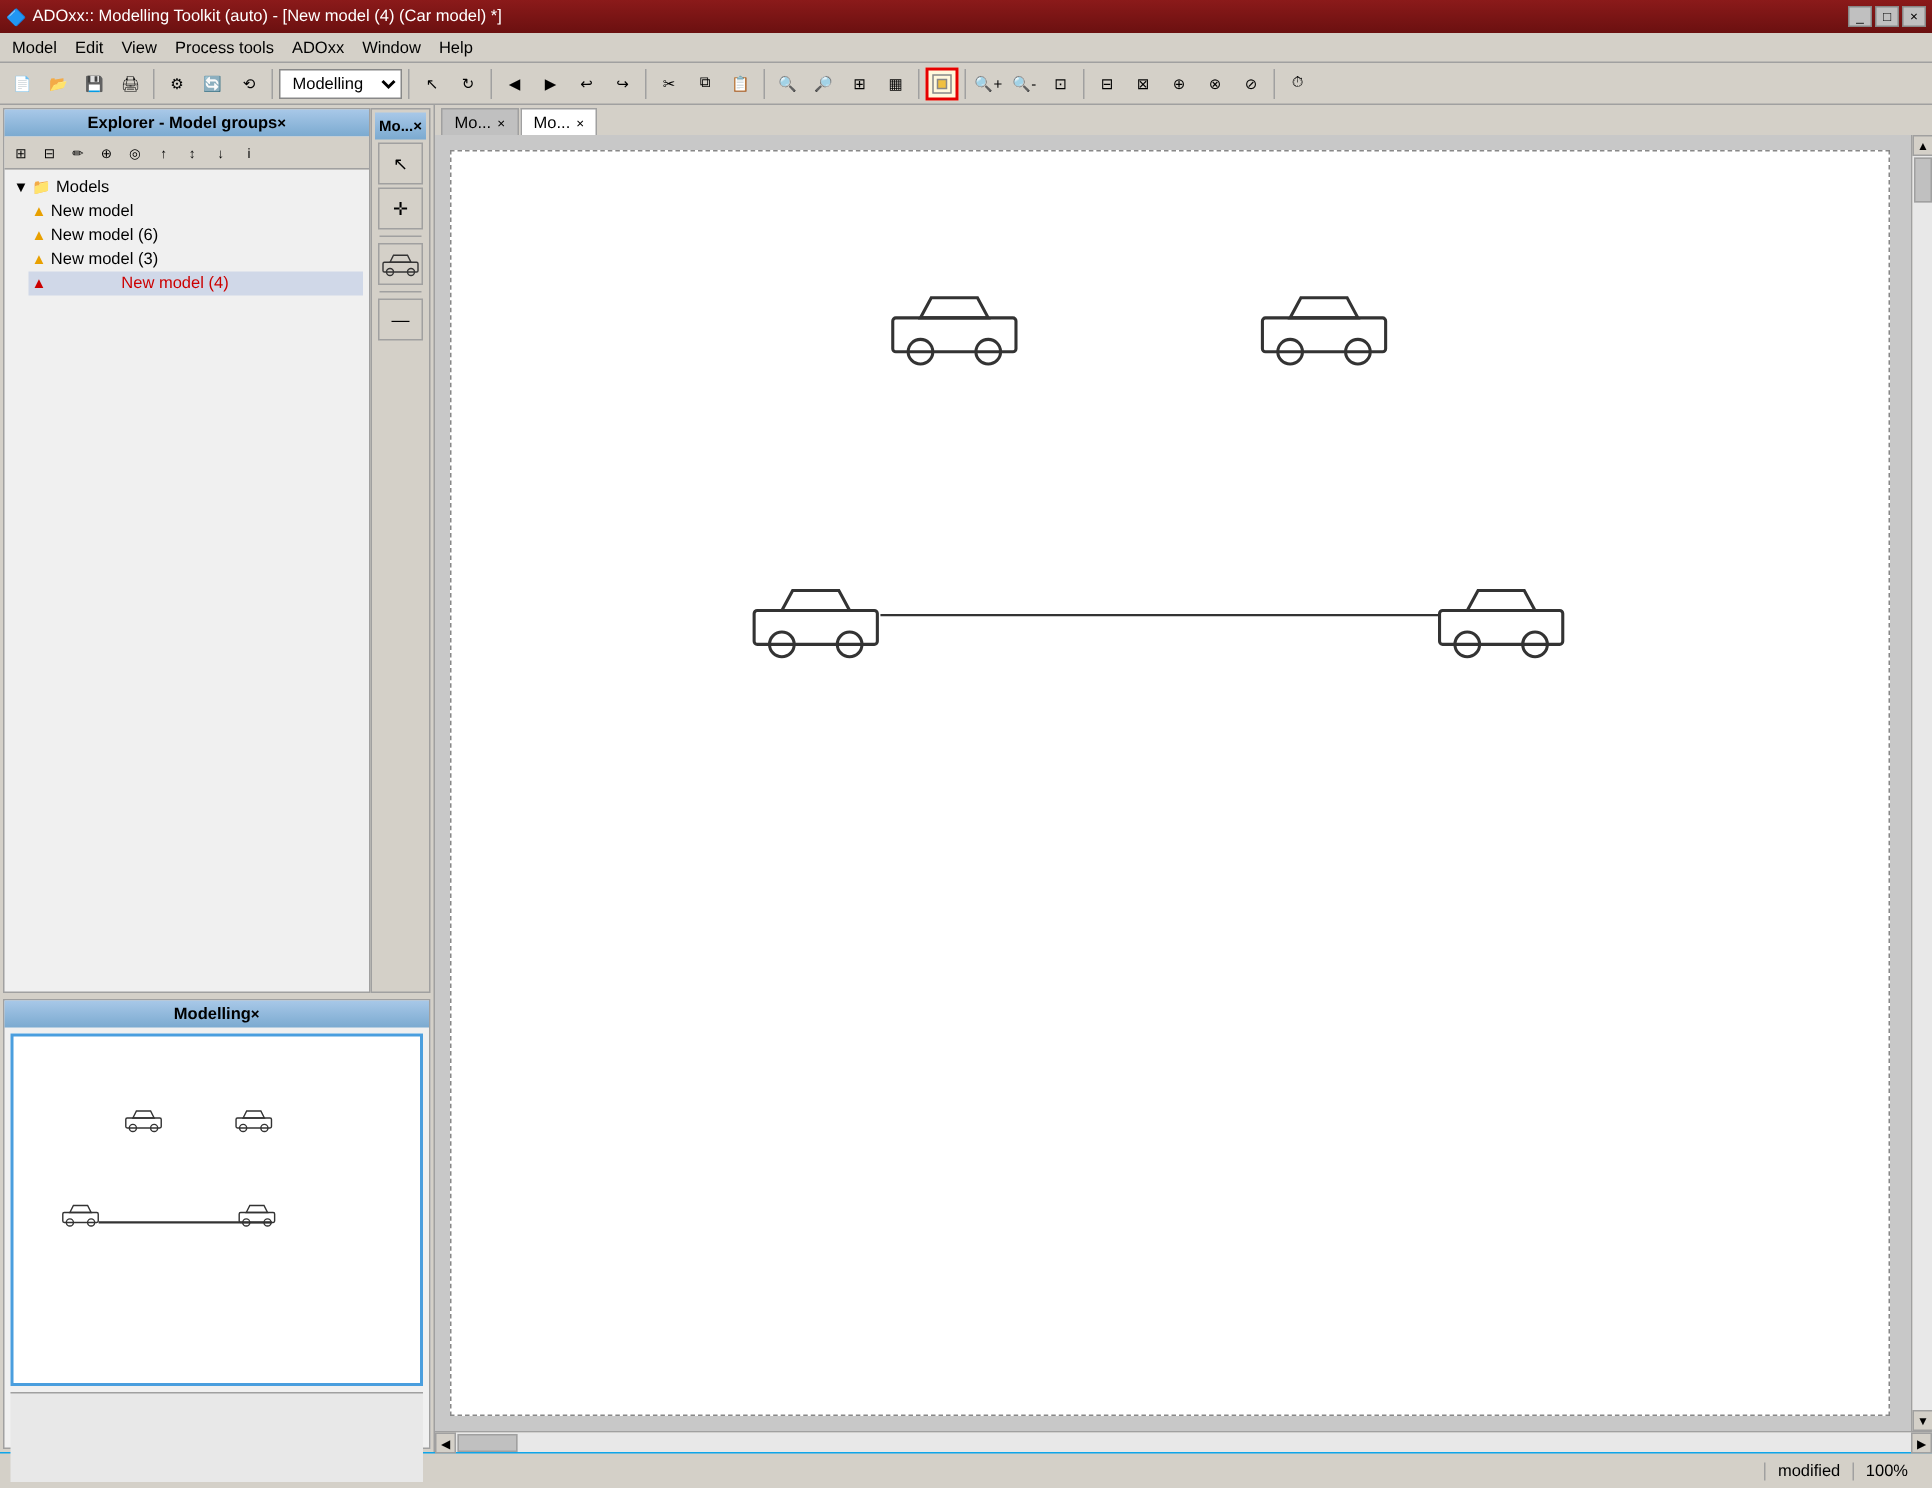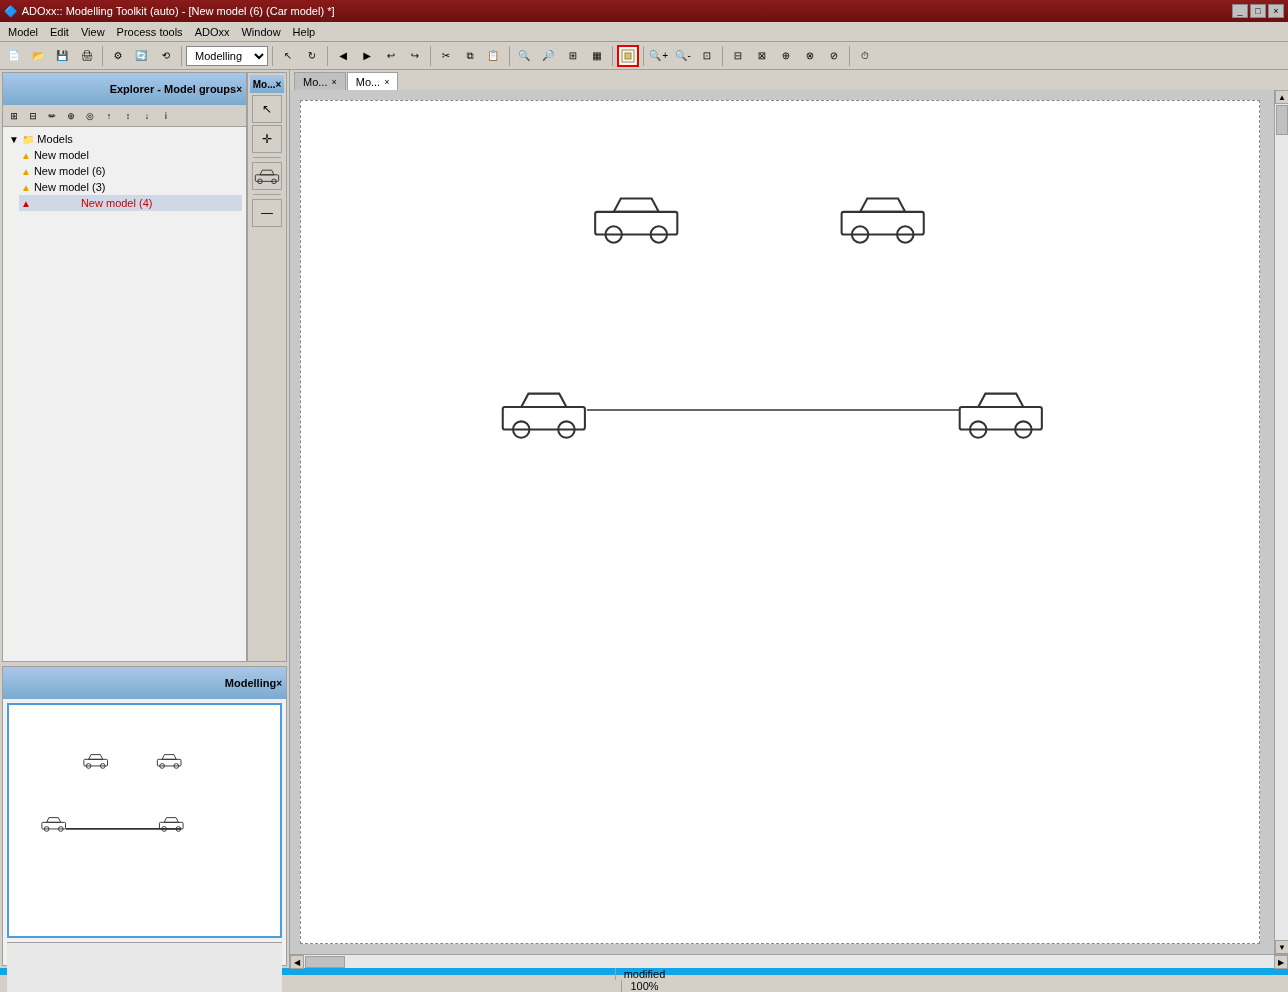--- a/index.html
+++ b/index.html
@@ -85,24 +85,24 @@
 
     
     .left-panel {
       width: 290px;
       display: flex;
       flex-direction: column;
       border-right: 1px solid #a0a0a0;
     }
     .panel-header {
       background: linear-gradient(to bottom, #a8c8e8, #7baad0);
-      height: 32px;
-      display: flex;
-      align-items: center;
-      justify-content: flex-end;
+      height: 18px;
+      display: flex;
+      align-items: center;
+      justify-content: center;
       padding: 0 4px;
       font-size: 11px;
       font-weight: bold;
       color: #000;
     }
     .panel-close { cursor: pointer; font-size: 10px; }
     .panel-toolbar {
       background: #d4d0c8;
       height: 22px;
       display: flex;
@@ -251,23 +251,22 @@
     }
 
     
     .status-bar {
       background: #d4d0c8;
       height: 24px;
       display: flex;
       align-items: center;
       justify-content: flex-end;
       padding: 0 8px;
-      border-top: 7px solid #0ea5e9;
-      font-size: 11px;
-      flex-direction: column;
+      border-top: 1px solid #0ea5e9;
+      font-size: 11px;
     }
     .status-item {
       padding: 0 8px;
       border-left: 1px solid #a0a0a0;
     }
 
     
     .explorer-row {
       display: flex;
       flex: 1;
@@ -280,21 +279,21 @@
       display: flex;
       flex-direction: column;
     }
   </style>
 </head>
 <body>
 
 <div class="title-bar">
   <div class="title-bar-left">
     <span>🔷</span>
-    <span>ADOxx:: Modelling Toolkit (auto) - [New model (6) (Car model) *]</span>
+    <span>ADOxx:: Modelling Toolkit (auto) - [New model (4) (Car model) *]</span>
   </div>
   <div class="title-bar-right">
     <div class="title-btn">_</div>
     <div class="title-btn">□</div>
     <div class="title-btn">×</div>
   </div>
 </div>
 
 <div class="menu-bar">
   <span class="menu-item">Model</span>

